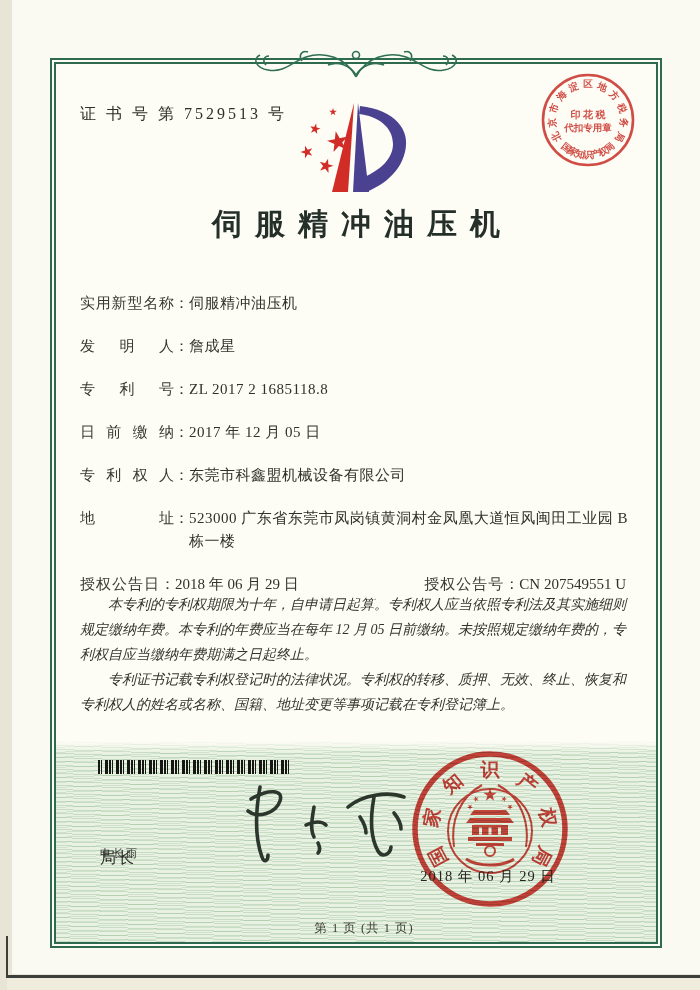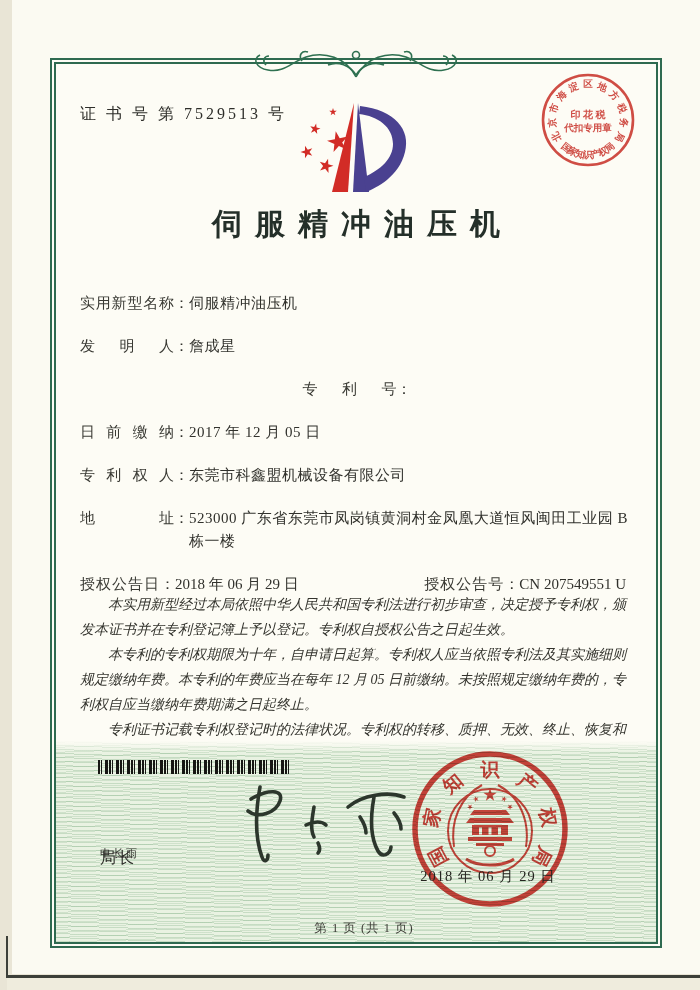--- a/index.html
+++ b/index.html
@@ -145,20 +145,21 @@
         <span class="f-value">伺服精冲油压机</span>
       </div>
       <div class="f-row">
         <span class="f-label">发明人</span>
         <span class="f-colon">：</span>
         <span class="f-value">詹成星</span>
       </div>
       <div class="f-row">
         <span class="f-label">专利号</span>
         <span class="f-colon">：</span>
+        <span class="f-value">ZL 2017 2 1685118.8</span>
       </div>
       <div class="f-row">
         <span class="f-label">日前缴纳</span>
         <span class="f-colon">：</span>
         <span class="f-value">2017 年 12 月 05 日</span>
       </div>
       <div class="f-row">
         <span class="f-label">专利权人</span>
         <span class="f-colon">：</span>
         <span class="f-value">东莞市科鑫盟机械设备有限公司</span>
@@ -176,21 +177,20 @@
         </span>
         <span class="grant-group">
           <span class="g-label">授权公告号</span>
           <span>：</span>
           <span>CN 207549551 U</span>
         </span>
       </div>
     </div>
 
     <div class="body-text">
-      <p>本实用新型经过本局依照中华人民共和国专利法进行初步审查，决定授予专利权，颁发本证书并在专利登记簿上予以登记。专利权自授权公告之日起生效。</p>
       <p>本专利的专利权期限为十年，自申请日起算。专利权人应当依照专利法及其实施细则规定缴纳年费。本专利的年费应当在每年 12 月 05 日前缴纳。未按照规定缴纳年费的，专利权自应当缴纳年费期满之日起终止。</p>
       <p>专利证书记载专利权登记时的法律状况。专利权的转移、质押、无效、终止、恢复和专利权人的姓名或名称、国籍、地址变更等事项记载在专利登记簿上。</p>
     </div>
 
     <div class="band">
       <div class="barcode"></div>
       <div class="signer-title">局长</div>
       <div class="signer-name">申长雨</div>
 
       <svg class="signature" width="230" height="95" viewBox="0 0 230 95" fill="none" stroke="#2c362c" stroke-width="3.6" stroke-linecap="round">

